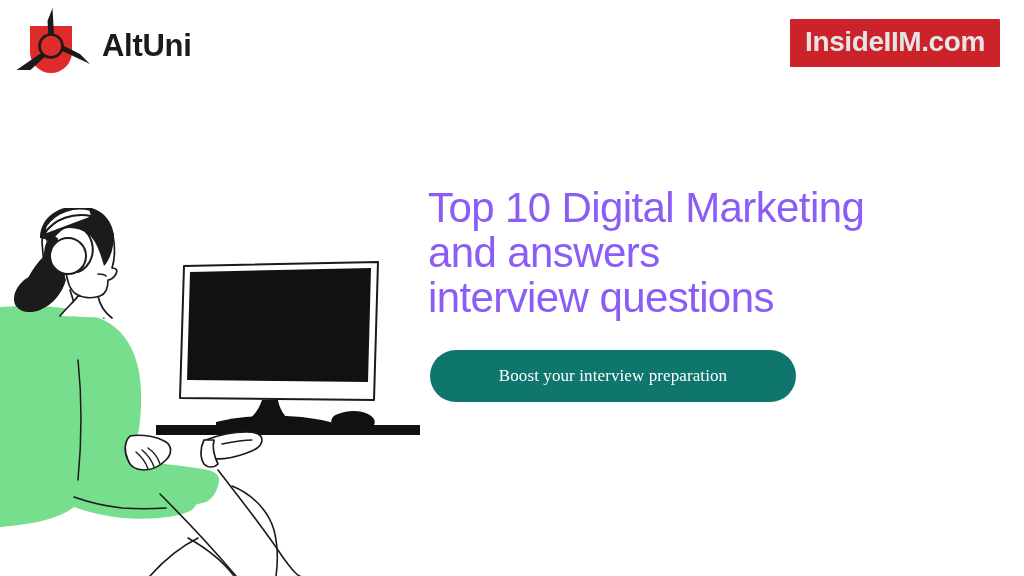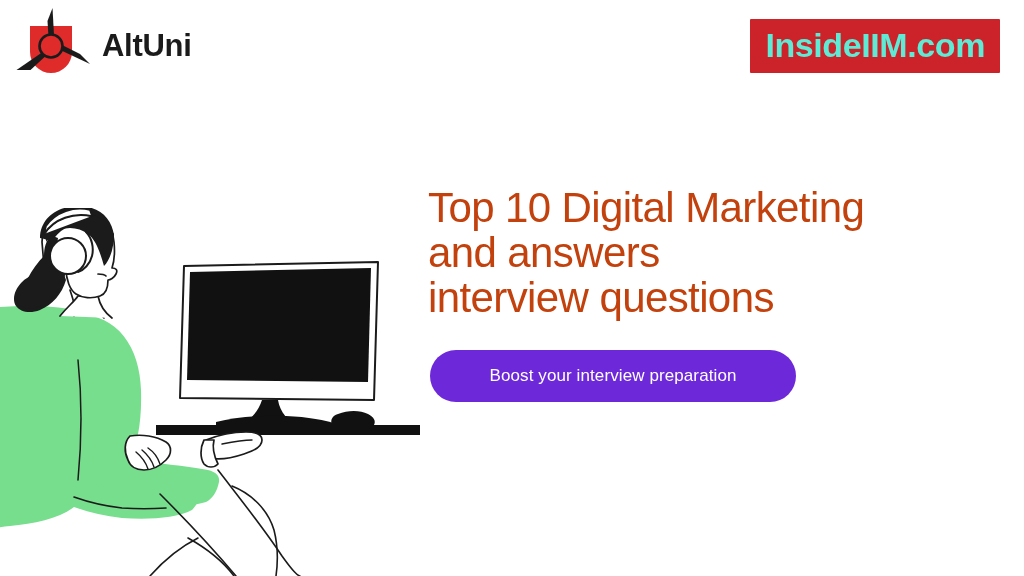--- a/index.html
+++ b/index.html
@@ -44,53 +44,53 @@
 
   .site-badge {
     position: absolute;
     right: 24px;
     top: 19px;
     background: #cc2229;
     padding: 9px 15px 11px 15px;
     border-radius: 1px;
   }
   .site-badge-text {
-    color: #5eead4;
-    font-size: 34px;
+    color: #e5e5e5;
+    font-size: 28px;
     font-weight: 700;
     letter-spacing: -0.4px;
     line-height: 1;
     white-space: nowrap;
   }
 
   
   .headline {
     position: absolute;
     left: 428px;
     top: 158px;
     width: 560px;
-    color: #c2410c;
+    color: #8b5cf6;
     font-size: 42px;
     font-weight: 400;
     line-height: 1.07;
     letter-spacing: -0.6px;
   }
   .headline-line { display: block; white-space: nowrap; }
 
   .cta-button {
     position: absolute;
     left: 430px;
     top: 350px;
     width: 366px;
     height: 52px;
     border: none;
     border-radius: 26px;
-    background: #6d28d9;
+    background: #0f766e;
     color: #ffffff;
-    font-family: Liberation Sans, sans-serif;
+    font-family: Liberation Serif, serif;
     font-size: 17px;
     font-weight: 400;
     letter-spacing: 0.1px;
     cursor: pointer;
     padding: 0;
   }
 
   
   .illustration {
     position: absolute;

